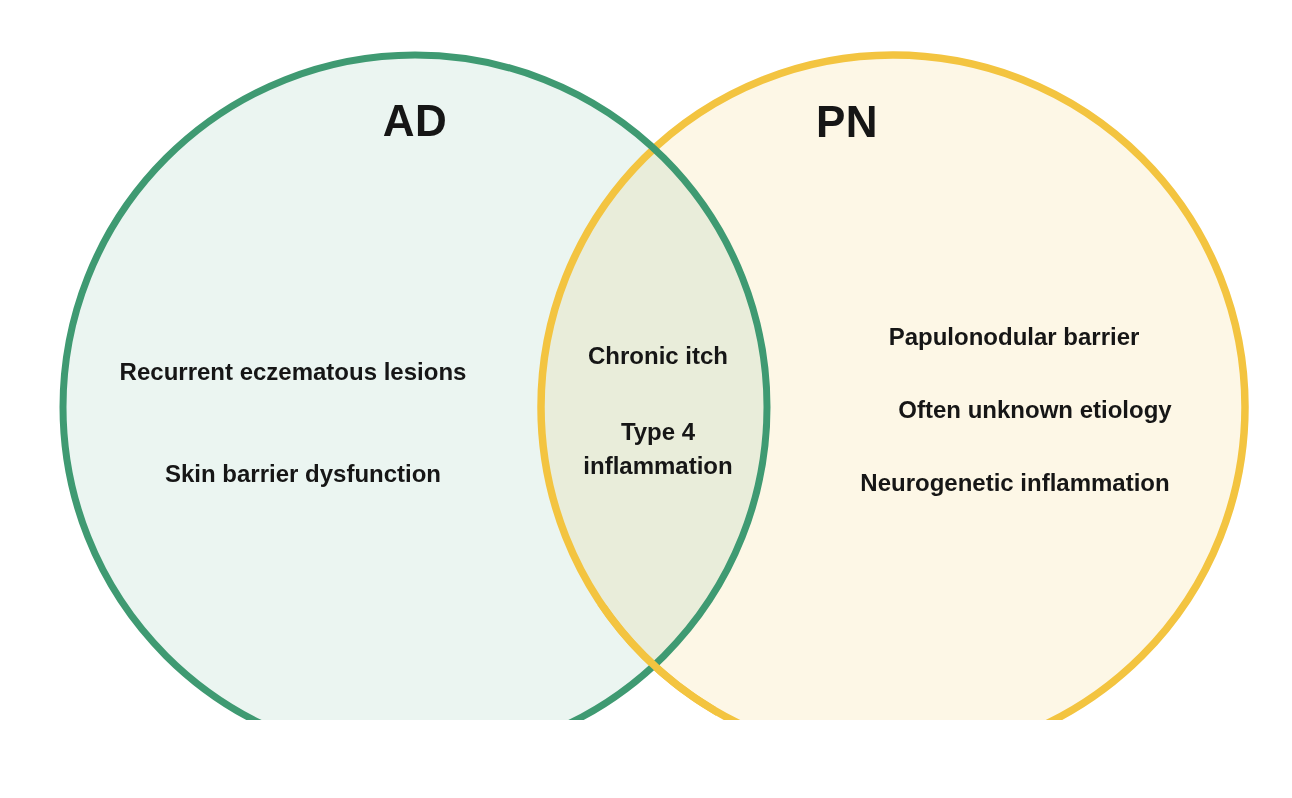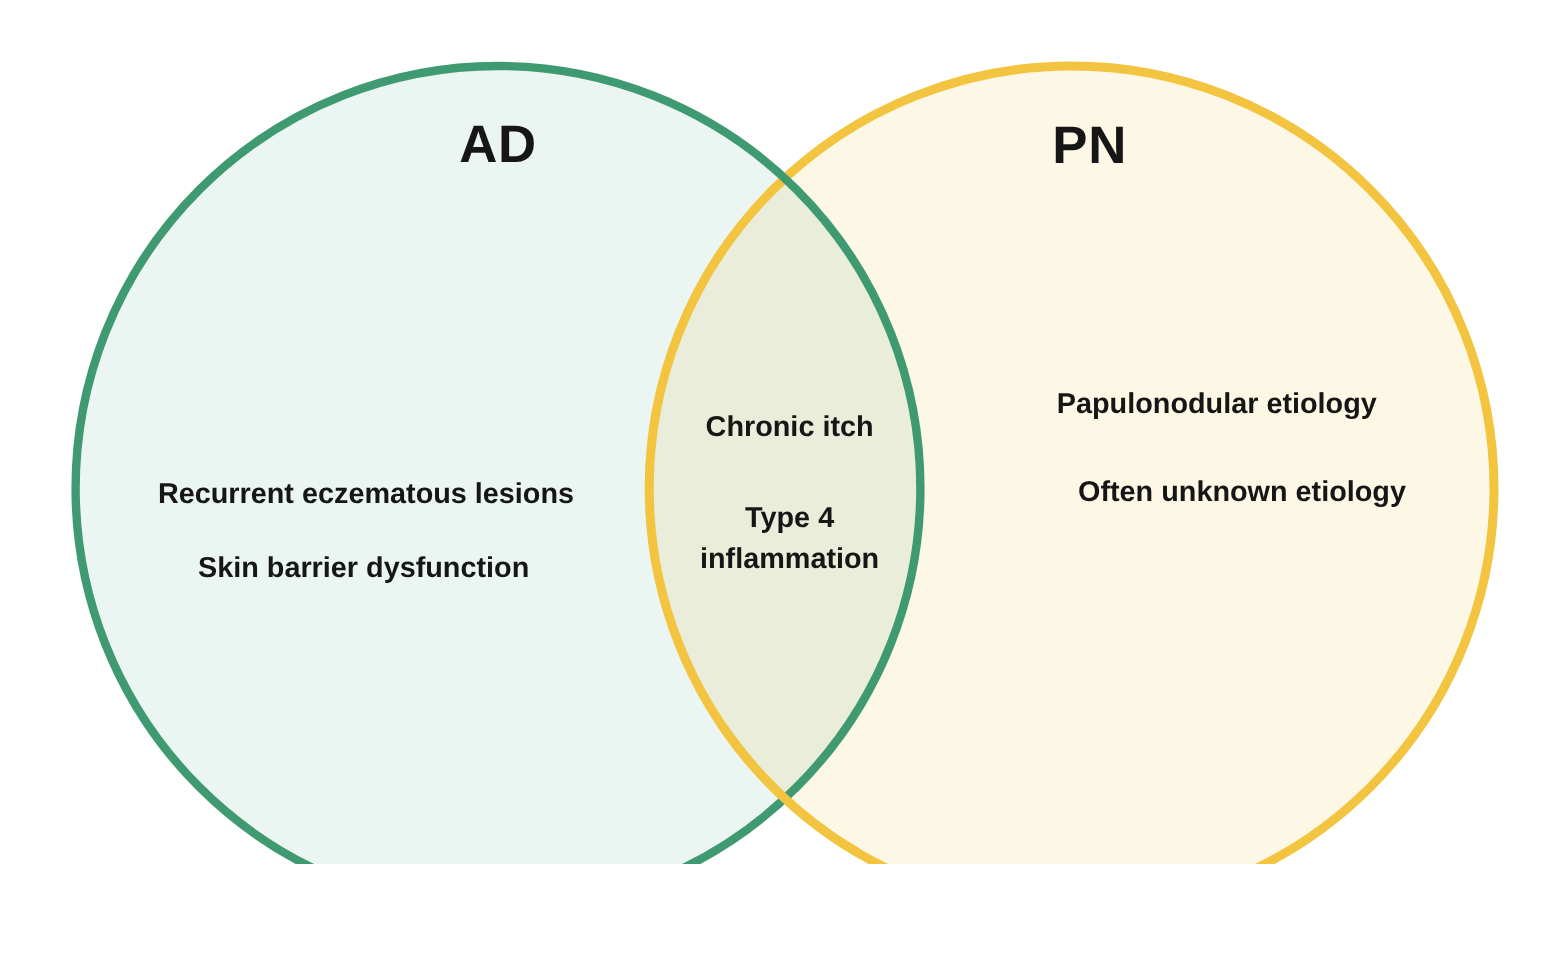--- a/index.html
+++ b/index.html
@@ -23,22 +23,22 @@
     text-align: center;
     white-space: nowrap;
     font-weight: 700;
   }
   .set-label { font-size: 44px; letter-spacing: 0.5px; }
   .item { font-size: 24px; line-height: 1.4; }
   .wrap { white-space: normal; width: 178px; }
 
   
   .ad-label   { left: 415px;  top: 121px; }
-  .pn-label   { left: 908px;  top: 122px; }
-  .ad-item-0  { left: 305px;  top: 372px; margin-top: 40px; }
+  .pn-label   { left: 847px;  top: 122px; }
+  .ad-item-0  { left: 293px;  top: 372px; }
   .ad-item-1  { left: 303px;  top: 474px; }
   .mid-item-0 { left: 658px;  top: 356px; text-align: center; }
   .mid-item-1 { left: 658px;  top: 449px; }
   .pn-item-0  { left: 1014px; top: 337px; }
   .pn-item-1  { left: 1035px; top: 410px; }
   .pn-item-2  { left: 1015px; top: 483px; }
 </style>
 </head>
 <body>
 
@@ -62,16 +62,17 @@
 
   <div class="t set-label ad-label">AD</div>
   <div class="t set-label pn-label">PN</div>
 
   <div class="t item ad-item-0">Recurrent eczematous lesions</div>
   <div class="t item ad-item-1">Skin barrier dysfunction</div>
 
   <div class="t item mid-item-0">Chronic itch</div>
   <div class="t item wrap mid-item-1">Type 4 inflammation</div>
 
-  <div class="t item pn-item-0">Papulonodular etiology</div>
+  <div class="t item pn-item-0">Papulonodular barrier</div>
   <div class="t item pn-item-1">Often unknown etiology</div>
+  <div class="t item pn-item-2">Neurogenetic inflammation</div>
 
 </div>
 
 </body></html>

